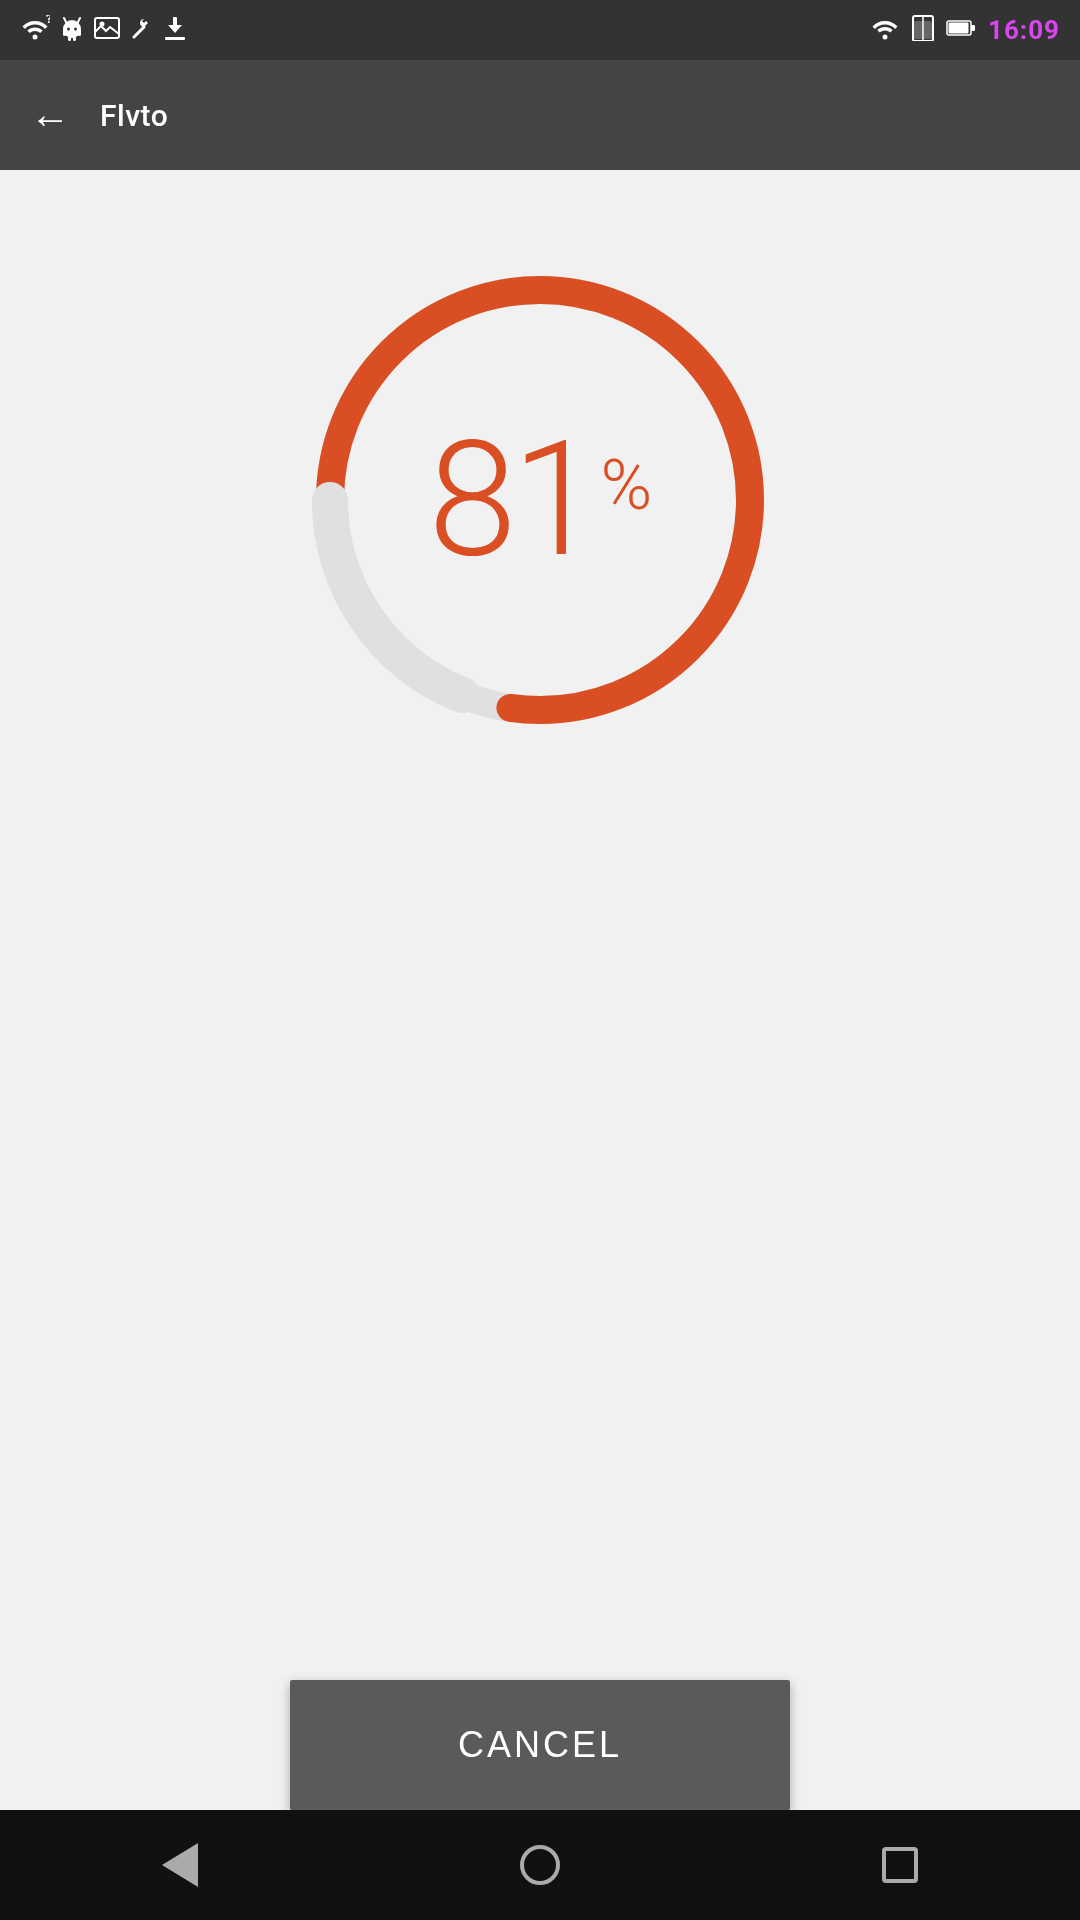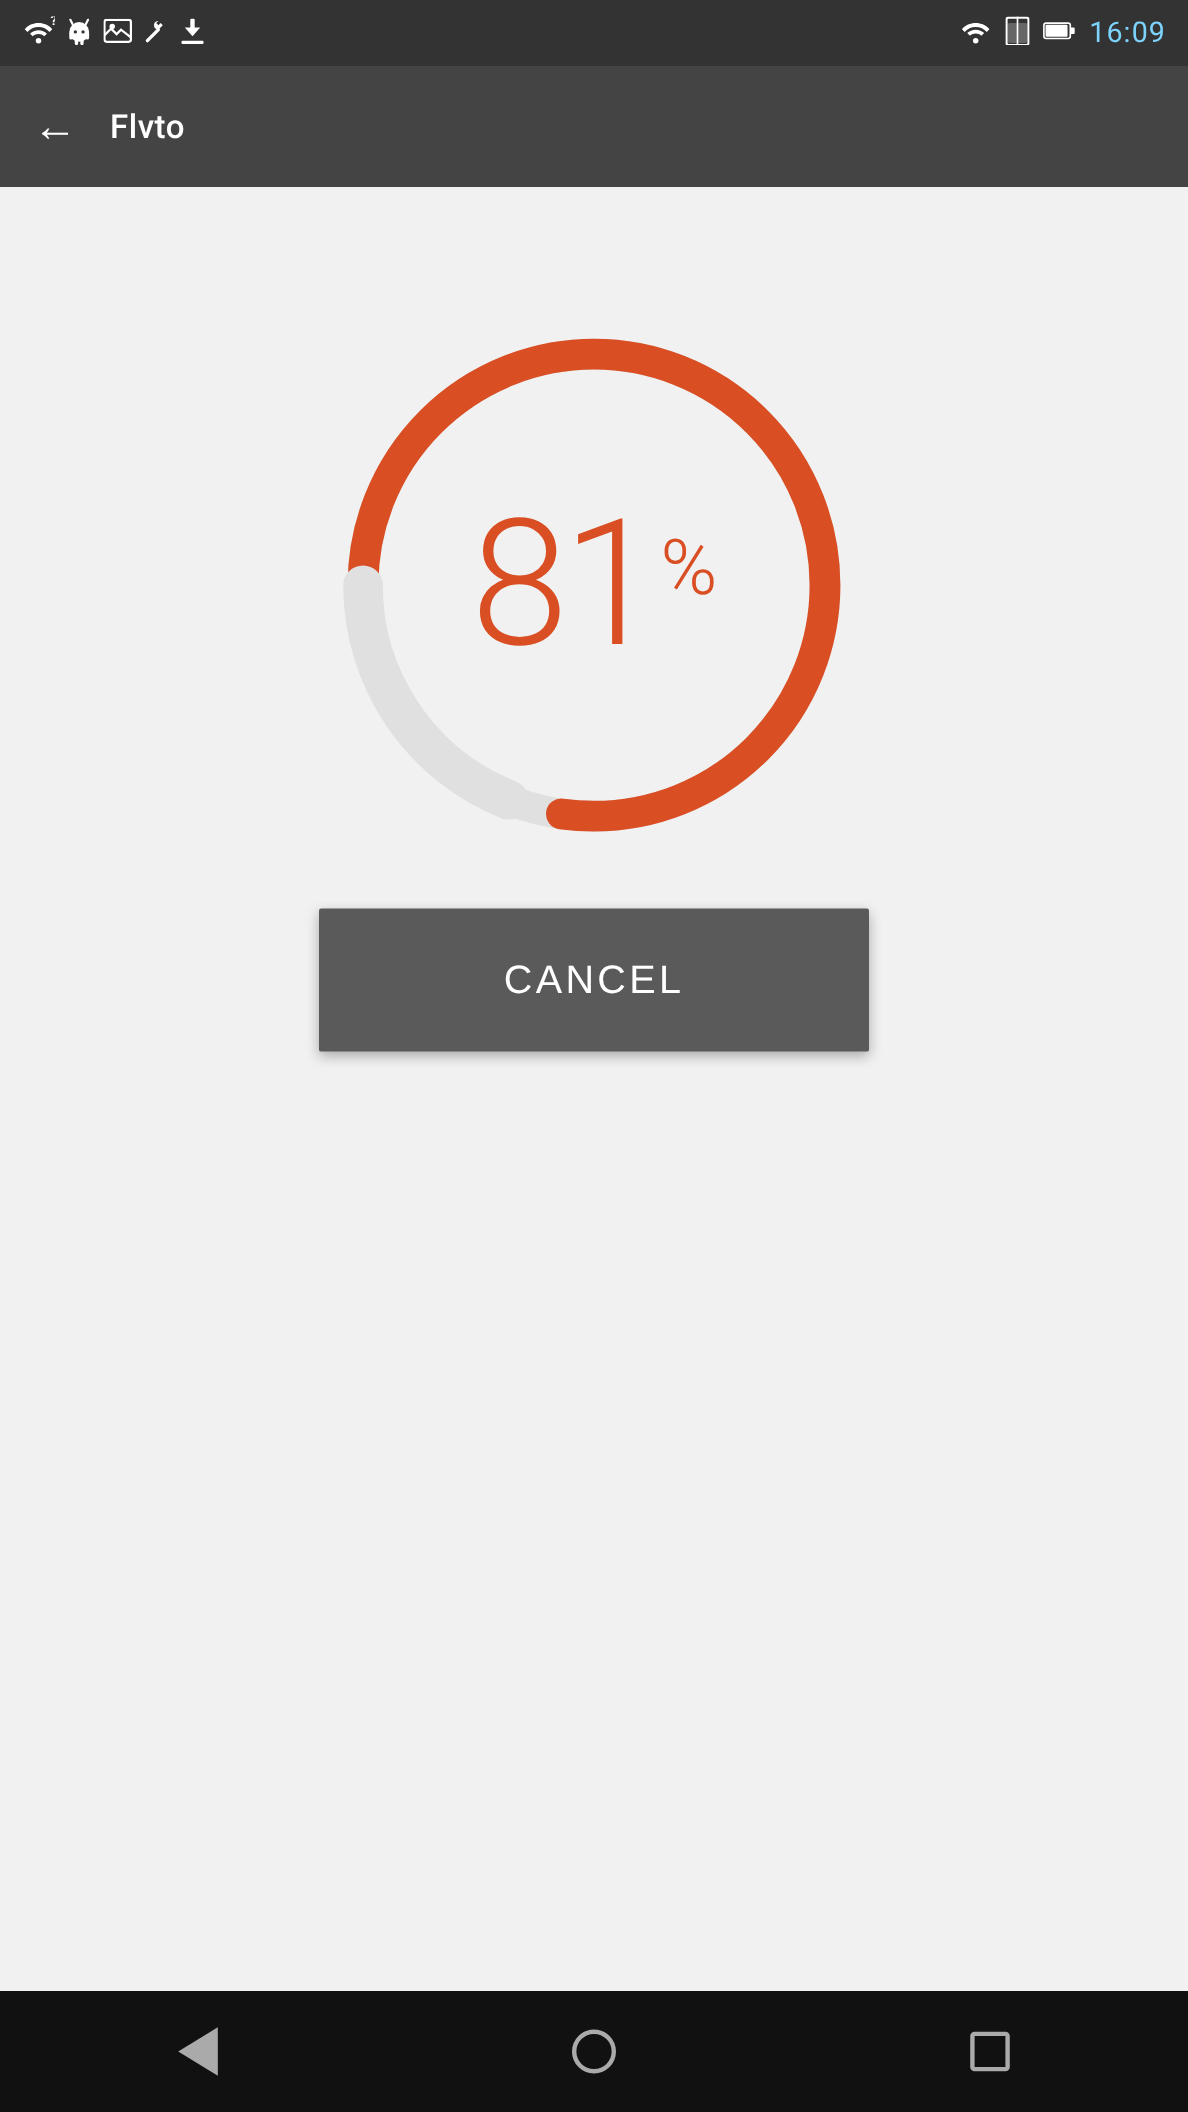--- a/index.html
+++ b/index.html
@@ -39,23 +39,23 @@
       gap: 12px;
     }
 
     .status-icon {
       color: white;
       font-size: 22px;
       line-height: 1;
     }
 
     .status-time {
-      color: #7dd3fc;
+      color: #d946ef;
       font-size: 26px;
-      font-weight: 400;
+      font-weight: 700;
       letter-spacing: 1px;
     }
 
     
     .app-bar {
       width: 100%;
       height: 110px;
       background: #444444;
       display: flex;
       align-items: center;
@@ -77,22 +77,22 @@
       font-weight: 500;
       letter-spacing: 0.5px;
     }
 
     
     .main-content {
       flex: 1;
       display: flex;
       flex-direction: column;
       align-items: center;
-      justify-content: flex-start;
-      padding-top: 112px;
+      justify-content: space-between;
+      padding-top: 80px;
       background: #f1f1f1;
     }
 
     
     .progress-container {
       width: 500px;
       height: 500px;
       position: relative;
       display: flex;
       align-items: center;

